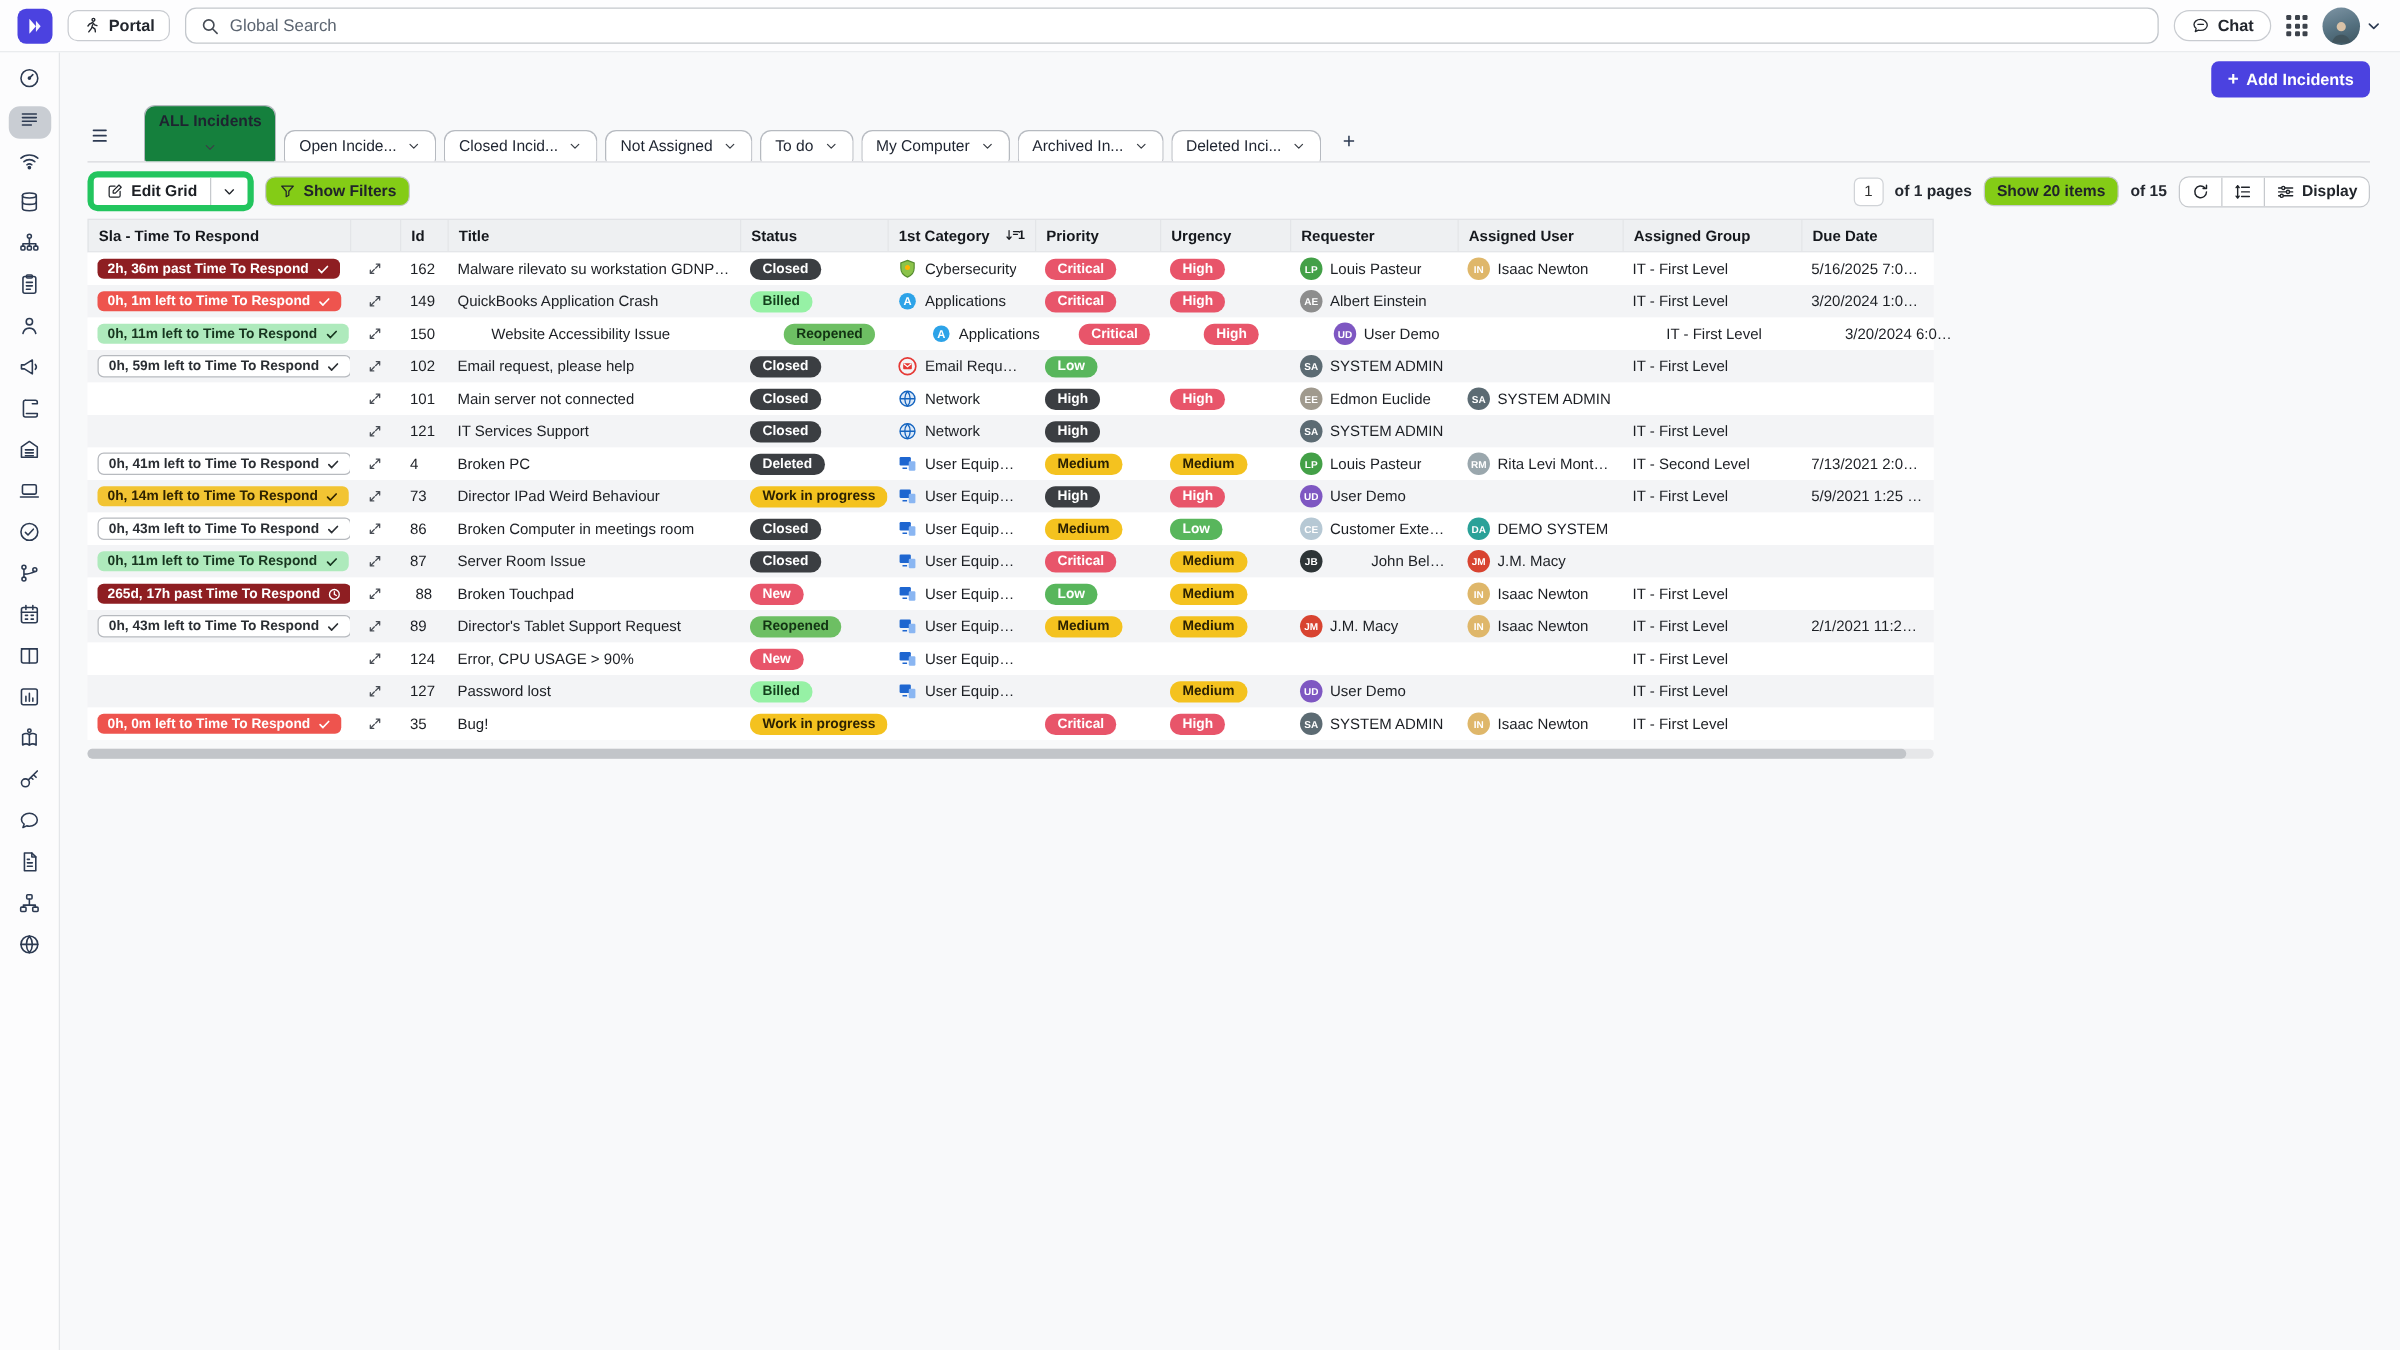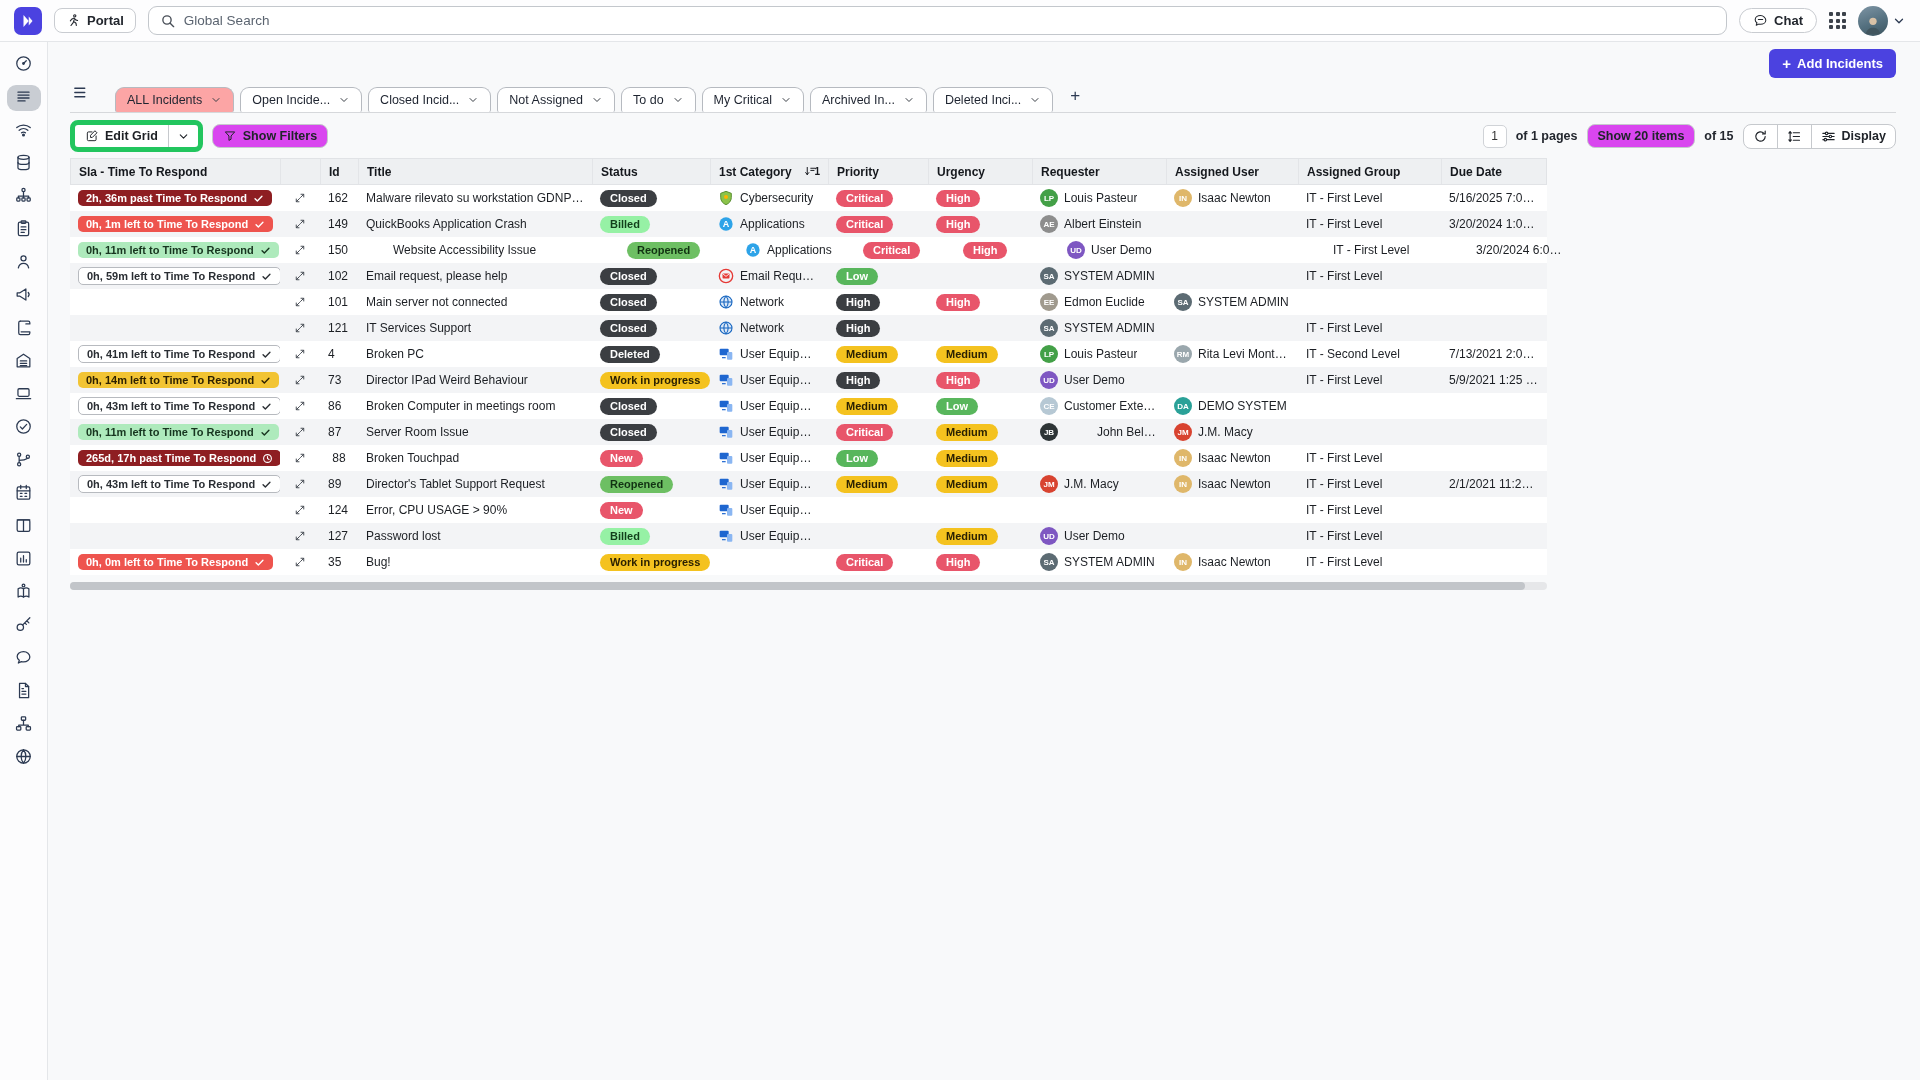--- a/index.html
+++ b/index.html
@@ -36,28 +36,28 @@
   
   .main { background:#f8f9fa; padding:0 24px 0 22px; overflow:hidden; }
   .add-row { display:flex; justify-content:flex-end; align-items:center; height:42px; }
   .add-btn { display:flex; align-items:center; gap:6px; border:none; border-radius:6px; padding:6px 13px;
     color:#fff; font-size:13px; font-weight:600; font-family:inherit; cursor:pointer; }
 
   .tabs-row { display:flex; align-items:flex-end; gap:6px; border-bottom:1px solid #d6d8db; padding-bottom:0; }
   .hamburger { margin:0 20px 7px 2px; color:#2c3a52; cursor:pointer; }
   .tab { display:flex; align-items:center; gap:8px; background:#fff; border:1px solid #b6bac0; border-bottom:none;
     border-radius:9px 9px 2px 2px; padding:5px 11px; font-size:12.5px; color:#1e2430; cursor:pointer; white-space:nowrap; }
-  .tab.active { background:#fca5a5; font-weight:400; }
+  .tab.active { background:#15803d; font-weight:700;flex-direction:column; }
   .tab svg { color:#3a3f46; }
   .tab-add { margin:0 0 4px 4px; width:24px; height:24px; border:none; background:transparent; font-size:17px;
     color:#2c3a52; cursor:pointer; font-family:inherit; }
 
   .toolbar { display:flex; justify-content:space-between; align-items:center; padding:7px 0 6px 0; }
   .tb-left, .tb-right { display:flex; align-items:center; gap:9px; }
-  .btn { display:flex; align-items:center; gap:6px; background:#d946ef; border:1px solid #c6c9cd; border-radius:8px;
+  .btn { display:flex; align-items:center; gap:6px; background:#84cc16; border:1px solid #c6c9cd; border-radius:8px;
     padding:4px 10px; font-size:12.5px; font-weight:600; color:#20242a; font-family:inherit; cursor:pointer; }
   .split { display:flex; border:5px solid #22c55e; border-radius:8px; background:#fff; overflow:hidden; }
   .split .seg { display:flex; align-items:center; gap:6px; padding:4px 10px; font-size:12.5px; font-weight:600; cursor:pointer; }
   .split .seg + .seg { border-left:1px solid #c6c9cd; padding:4px 8px; }
   .page-input { width:24px; height:23px; border:1px solid #d0d3d7; border-radius:5px; text-align:center;
     font-size:12px; font-family:inherit; color:#333; background:#fff; }
   .tb-text { font-size:12.5px; font-weight:700; color:#23272e; }
   .icon-group { display:flex; border:1px solid #c6c9cd; border-radius:8px; background:#fff; overflow:hidden; }
   .icon-group .seg { display:flex; align-items:center; gap:6px; padding:4px 9px; font-size:12.5px; font-weight:600; cursor:pointer; color:#20242a; }
   .icon-group .seg + .seg { border-left:1px solid #c6c9cd; }
@@ -353,21 +353,21 @@
         </div>
         <div class="tab">
           <span>To do</span>
           <span style="display: flex;">
             <svg viewBox="0 0 24 24" width="12" height="12" fill="none" stroke="currentColor" stroke-width="2" stroke-linecap="round" stroke-linejoin="round">
               <path d="M6 9l6 6 6-6"></path>
             </svg>
           </span>
         </div>
         <div class="tab">
-          <span>My Critical</span>
+          <span>My Computer</span>
           <span style="display: flex;">
             <svg viewBox="0 0 24 24" width="12" height="12" fill="none" stroke="currentColor" stroke-width="2" stroke-linecap="round" stroke-linejoin="round">
               <path d="M6 9l6 6 6-6"></path>
             </svg>
           </span>
         </div>
         <div class="tab">
           <span>Archived In...</span>
           <span style="display: flex;">
             <svg viewBox="0 0 24 24" width="12" height="12" fill="none" stroke="currentColor" stroke-width="2" stroke-linecap="round" stroke-linejoin="round">

